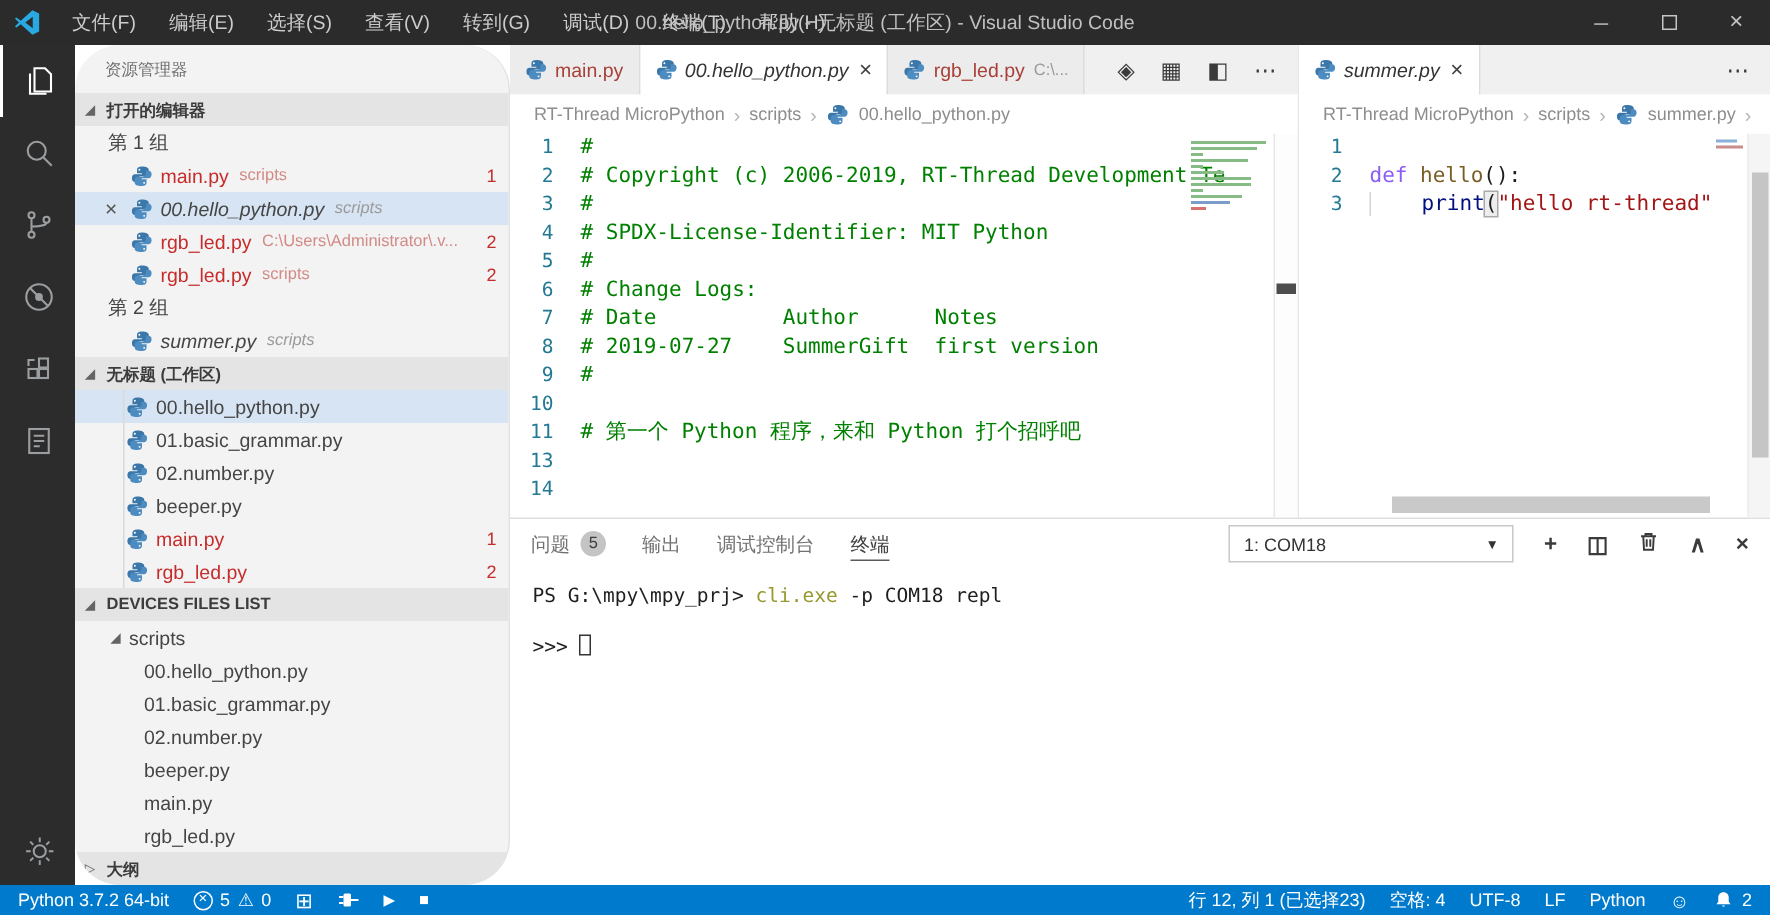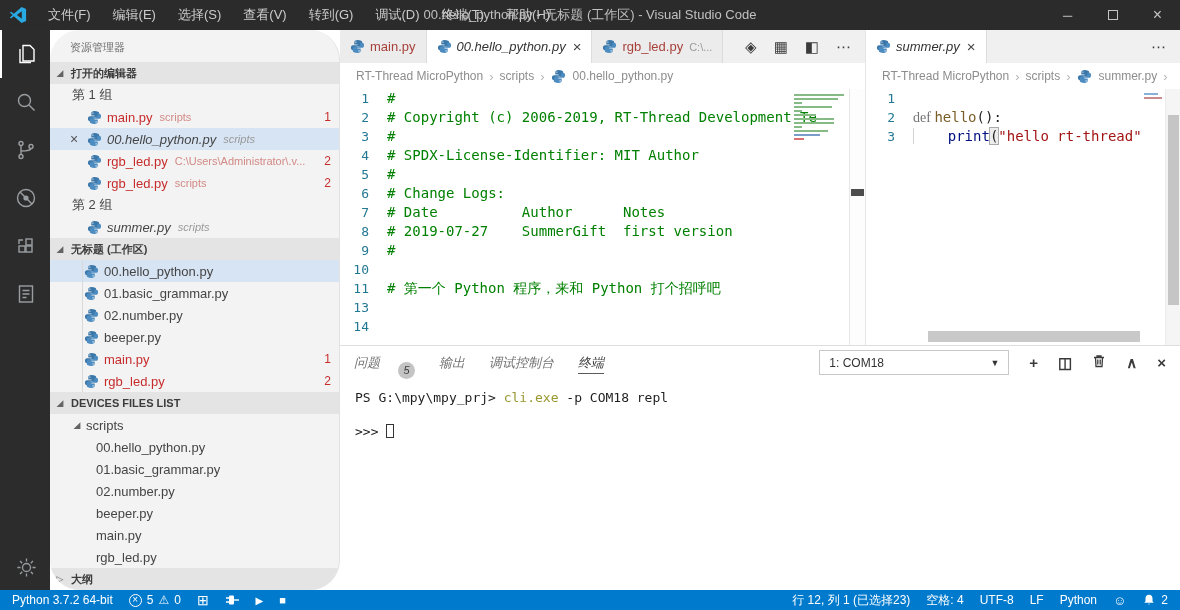--- a/index.html
+++ b/index.html
@@ -77,21 +77,21 @@
   .breadcrumb { height:26px; display:flex; align-items:center; padding-left:16px; font-size:12px;
     color:#8d8d8d; gap:6px; background:#fff; flex:none; white-space:nowrap; overflow:hidden; }
   .bc-sep { color:#b5b5b5; font-size:13px; }
   .breadcrumb .pyicon { margin-right:1px; }
 
   .code { position:relative; flex:1; overflow:hidden;
     font-family:"DejaVu Sans Mono", monospace; font-size:14px; line-height:19px; }
   .cl { display:flex; height:19px; white-space:pre; }
   .ln { width:47px; text-align:right; padding-right:18px; color:#237893; font-size:13px; flex:none; }
   .ct { white-space:pre; }
-  .cm { color:#008000; } .kw { color:#737373;font-family:Liberation Serif, serif; } .bi { color:#001080; }
+  .cm { color:#008000; } .kw { color:#8b5cf6; } .bi { color:#001080; }
   .fn { color:#795e26; } .st { color:#a31515; } .pl { color:#1e1e1e; }
   .sel { background:#add6ff; }
   .br { box-shadow:0 0 0 1px #aaaaaa; background:#ededed; }
   .ig { border-left:1px solid #d3d3d3; }
 
   
   .mm-left { position:absolute; top:3px; right:17px; width:56px; }
   .mm-left i { display:block; height:2px; margin:2px 0 2px 2px; background:#86bb86; }
   .mm-left i.red { background:#d87070; width:10px !important; }
   .mm-left i.blu { background:#7a9cc9; }
@@ -104,21 +104,21 @@
     background:#f5f5f5; border-left:1px solid #ececec; }
   .vthumb { position:absolute; top:26px; left:2px; width:11px; height:190px; background:#c5c5c5; }
   .mm-right { position:absolute; top:2px; right:16px; width:20px; }
   .mm-right i { display:block; height:2px; margin:2px 0; }
   .hscroll { position:absolute; bottom:3px; left:62px; width:212px; height:11px; background:#c9c9c9; }
 
   
   .panel { height:245px; border-top:1px solid #dedede; display:flex; flex-direction:column; background:#fff; }
   .panel-header { height:33px; display:flex; align-items:center; padding:0 14px; flex:none; }
   .ptabs { display:flex; gap:24px; align-items:center; }
-  .ptab { color:#717171; display:flex; gap:18px; align-items:flex-end; position:relative; height:33px; line-height:33px;font-style:italic; }
+  .ptab { color:#717171; display:flex; gap:7px; align-items:center; position:relative; height:33px; line-height:33px; }
   .ptab.active { color:#424242; }
   .ptab.active::after { content:''; position:absolute; left:0; right:0; bottom:5px; height:1px; background:#5b5b5b; }
   .pbadge { background:#c4c4c4; color:#3c3c3c; border-radius:50%; width:17px; height:17px;
     font-size:11px; display:flex; align-items:center; justify-content:center; margin-top:-1px; }
   .pdropdown { margin-left:auto; width:190px; height:25px; border:1px solid #c8c8c8; background:#fff;
     display:flex; align-items:center; padding:0 9px; font-size:12px; color:#333; }
   .pdropdown .caret { margin-left:auto; font-size:9px; color:#333; }
   .pactions { display:flex; gap:20px; margin-left:20px; color:#3b3b3b; align-items:center; }
   .pa-glyph { font-size:15px; font-weight:bold; }
   .pactions svg { stroke:#3b3b3b; fill:none; stroke-width:1.3; }
@@ -485,21 +485,21 @@
             <i style="width:34px"></i>
               <i class="blu" style="width:26px"></i>
               <i class="red"></i>
           </div>
           <div class="ruler">
             <div class="cmark"></div>
           </div>
         <div class="cl"><span class="ln">1</span><span class="ct"><span class="cm">#</span></span></div>
             <div class="cl"><span class="ln">2</span><span class="ct"><span class="cm"># Copyright (c) 2006-2019, RT-Thread Development Te</span></span></div>
             <div class="cl"><span class="ln">3</span><span class="ct"><span class="cm">#</span></span></div>
-            <div class="cl"><span class="ln">4</span><span class="ct"><span class="cm"># SPDX-License-Identifier: MIT Author</span></span></div>
+            <div class="cl"><span class="ln">4</span><span class="ct"><span class="cm"># SPDX-License-Identifier: MIT Python</span></span></div>
             <div class="cl"><span class="ln">5</span><span class="ct"><span class="cm">#</span></span></div>
             <div class="cl"><span class="ln">6</span><span class="ct"><span class="cm"># Change Logs:</span></span></div>
             <div class="cl"><span class="ln">7</span><span class="ct"><span class="cm"># Date          Author      Notes</span></span></div>
             <div class="cl"><span class="ln">8</span><span class="ct"><span class="cm"># 2019-07-27    SummerGift  first version</span></span></div>
             <div class="cl"><span class="ln">9</span><span class="ct"><span class="cm">#</span></span></div>
             <div class="cl"><span class="ln">10</span><span class="ct"></span></div>
             <div class="cl"><span class="ln">11</span><span class="ct"><span class="cm"># 第一个 Python 程序，来和 Python 打个招呼吧</span></span></div>
             <div class="cl"><span class="ln">13</span><span class="ct"></span></div>
             <div class="cl"><span class="ln">14</span><span class="ct"></span></div>
           </div>

